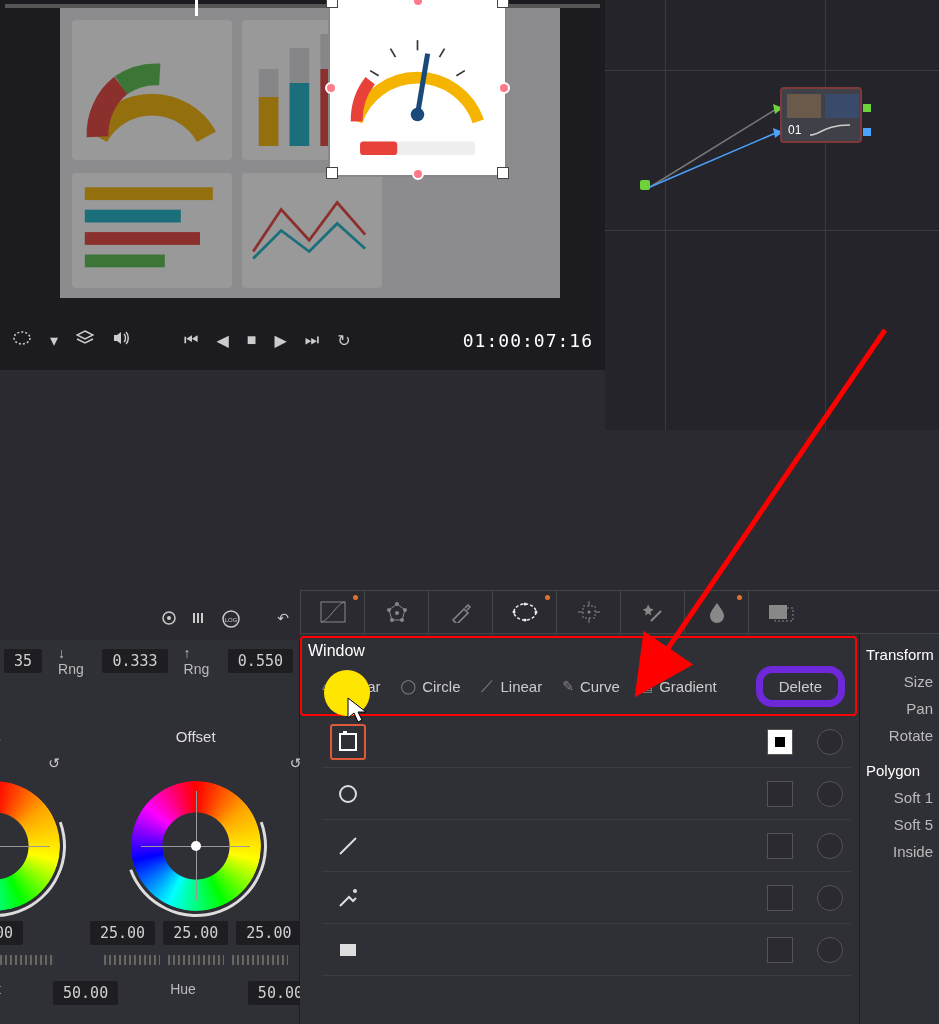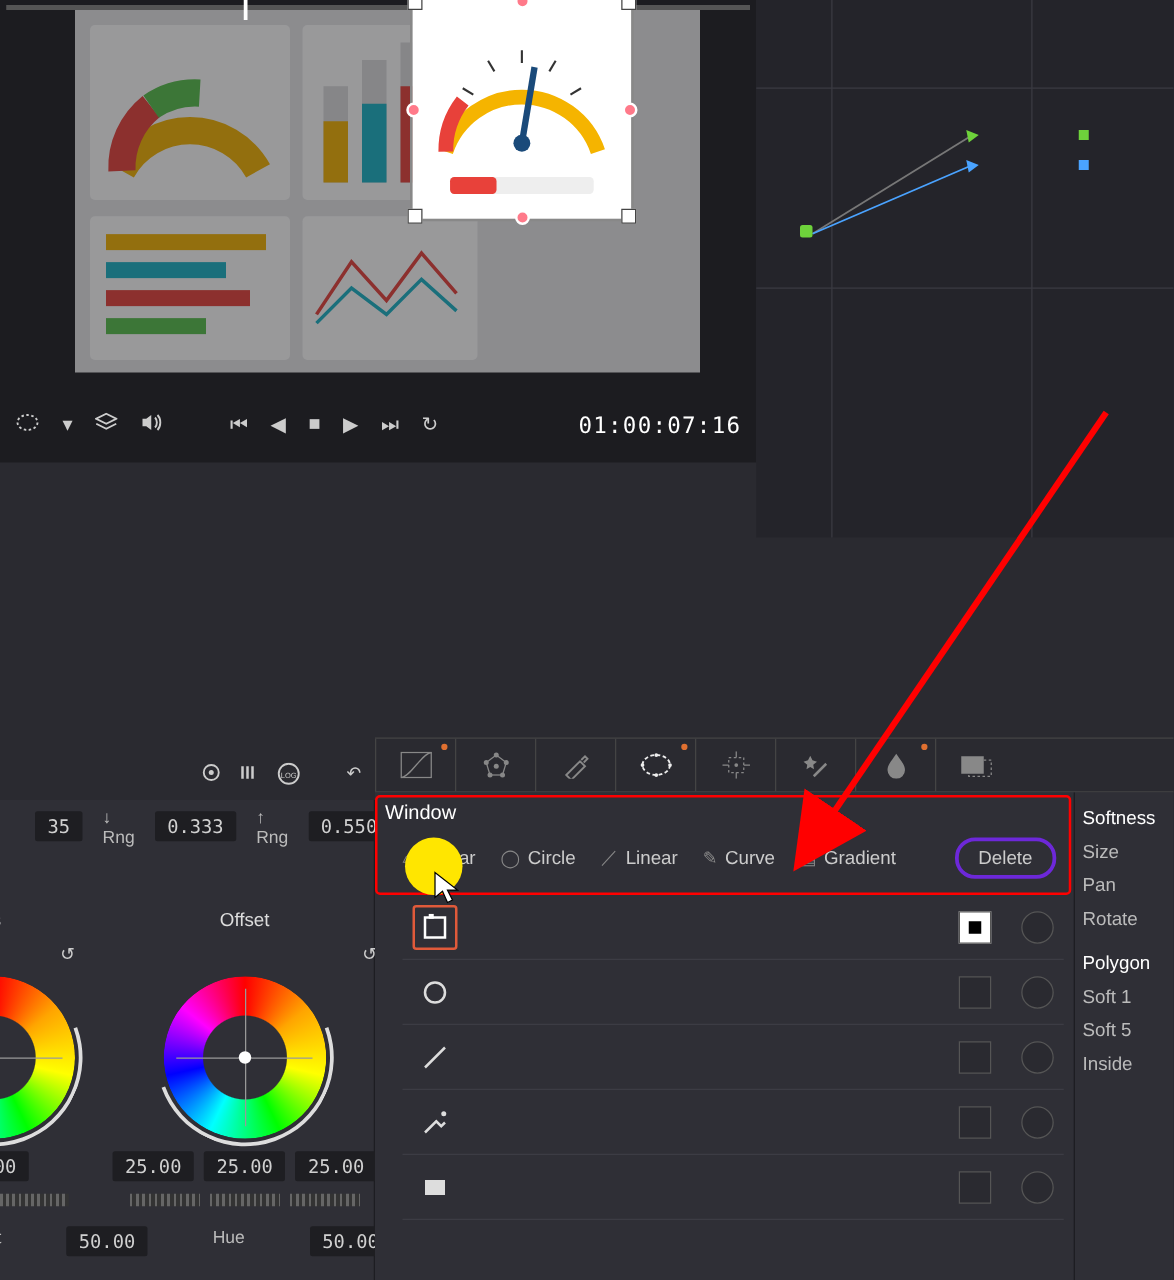--- a/index.html
+++ b/index.html
@@ -150,21 +150,21 @@
 
   
   #left-panel {
     position:absolute;
     left:0; top:640px;
     width:300px; bottom:0;
     background:var(--bg-panel);
     border-right:1px solid #1d1d22;
     padding:4px 6px 0 0;
   }
-  #rows-top{display:flex;align-items:center;gap:16px;height:34px;padding-left:4px;margin-left:24px;}
+  #rows-top{display:flex;align-items:center;gap:16px;height:34px;padding-left:4px;}
   .num-box{
     background:#1e1e22; padding:3px 10px;
     font-family:monospace; font-size:15px;
     border-radius:2px;
   }
   .lbl{color:#bbb; font-size:14px;}
   #icon-row{display:flex;gap:14px;margin-left:auto;color:#ccc;position:absolute;right:10px;top:-30px;}
   .wheel{
     width:130px;height:130px;border-radius:50%;
     background:conic-gradient(red,orange,yellow,lime,cyan,blue,magenta,red);
@@ -206,21 +206,21 @@
   }
   .w-opt{
     display:flex;align-items:center;gap:6px;
     padding:4px 8px;color:#ccc;font-size:15px;
     cursor:pointer;
   }
   .w-opt .ic{font-size:14px;color:#888;}
   #delete-btn{
     margin-left:auto;
     padding:5px 16px;
-    border:3px solid #6d28d9;border-radius:16px;
+    border:7px solid #6d28d9;border-radius:16px;
     color:#ccc;font-size:15px;
     background:transparent;
   }
   
   #red-box{
     position:absolute;
     left:300px; top:636px; right:82px; height:80px;
     border:2px solid var(--red);
     border-radius:4px;
     z-index:40; pointer-events:none;
@@ -264,21 +264,21 @@
   
   #transform-panel{
     position:absolute;
     right:0; top:634px; width:80px; bottom:0;
     background:var(--bg-panel);
     border-left:1px solid #1d1d22;
     padding:12px 6px;
     font-size:15px;
   }
   #transform-panel .hd{color:#fff;margin-bottom:10px;}
-  #transform-panel .row{color:#bbb;text-align:left;margin:10px 0;}
+  #transform-panel .row{color:#bbb;text-align:right;margin:10px 0;}
 </style>
 </head>
 <body>
 
 <div id="viewer">
   <div id="viewer-canvas">
     <div class="tile" id="tile1">
       <svg viewBox="0 0 100 90" width="100%" height="100%">
         <path d="M15 75 A40 40 0 0 1 85 75" fill="none" stroke="#f5b400" stroke-width="14"></path>
         <path d="M15 75 A40 40 0 0 1 30 42" fill="none" stroke="#e8413a" stroke-width="14"></path>
@@ -379,20 +379,30 @@
 
   <svg style="position:absolute;left:0;top:0" width="340" height="300">
     <line x1="45" y1="187" x2="173" y2="108" stroke="#777" stroke-width="1.5"></line>
     <line x1="45" y1="187" x2="173" y2="132" stroke="#4aa3ff" stroke-width="1.5"></line>
     <polygon points="168,104 178,108 170,114" fill="#6ed23b"></polygon>
     <polygon points="168,128 178,132 170,138" fill="#4aa3ff"></polygon>
     <rect x="258" y="104" width="8" height="8" fill="#6ed23b"></rect>
     <rect x="258" y="128" width="8" height="8" fill="#4aa3ff"></rect>
   </svg>
 
+  <div id="node">
+    <svg width="78" height="30" style="position:absolute;top:3px;left:3px">
+      <rect x="2" y="2" width="34" height="24" fill="#6a5a4a"></rect>
+      <rect x="40" y="2" width="34" height="24" fill="#3a4a6a"></rect>
+    </svg>
+    <span id="node-num">01</span>
+    <svg id="node-curve" viewBox="0 0 40 14">
+        <path d="M0 12 C10 12 14 2 40 2" fill="none" stroke="#ccc" stroke-width="1.5"></path>
+      </svg>
+  </div>
   <div class="node-dot" id="node-green"></div>
 </div>
 
 <svg id="arrow" width="939" height="700" style="left:0;top:0">
   <defs>
       <marker id="ah" markerWidth="14" markerHeight="14" refX="3" refY="6" orient="auto">
     <path d="M0 0 L12 6 L0 12 z" fill="red"></path>
       </marker>
     </defs>
   <line x1="885" y1="330" x2="660" y2="660" stroke="red" stroke-width="5" marker-end="url(#ah)"></line>
@@ -623,21 +633,21 @@
   </div>
 </div>
 
 <div id="red-box"></div>
 <div id="yellow-cursor"></div>
 <svg id="cursor-arrow" width="24" height="28">
   <path d="M2 2 L2 22 L8 17 L12 26 L16 24 L12 16 L20 16 Z" fill="#fff" stroke="#000" stroke-width="1"></path>
 </svg>
 
 <div id="transform-panel">
-  <div class="hd">Softness</div>
+  <div class="hd">Transform</div>
   <div class="row">Size</div>
   <div class="row">Pan</div>
   <div class="row">Rotate</div>
   <div class="hd" style="margin-top:18px">Polygon</div>
   <div class="row">Soft 1</div>
   <div class="row">Soft 5</div>
   <div class="row">Inside</div>
 </div>
 
 </body></html>

